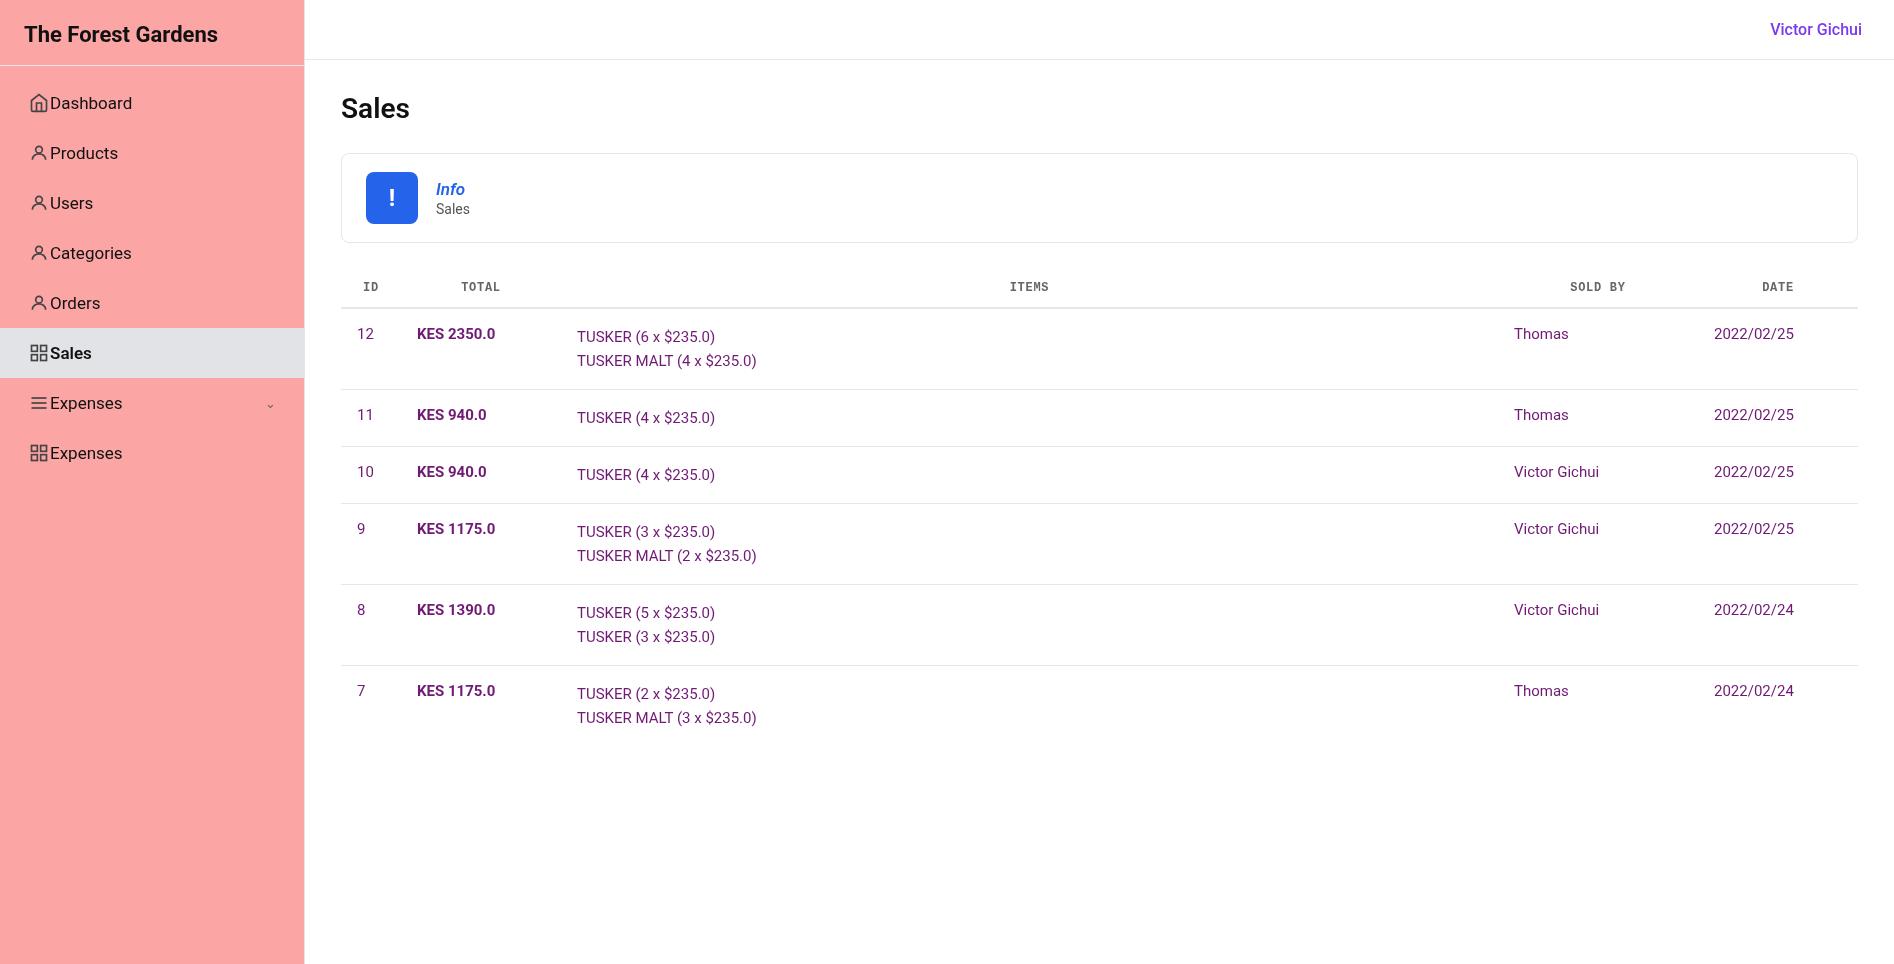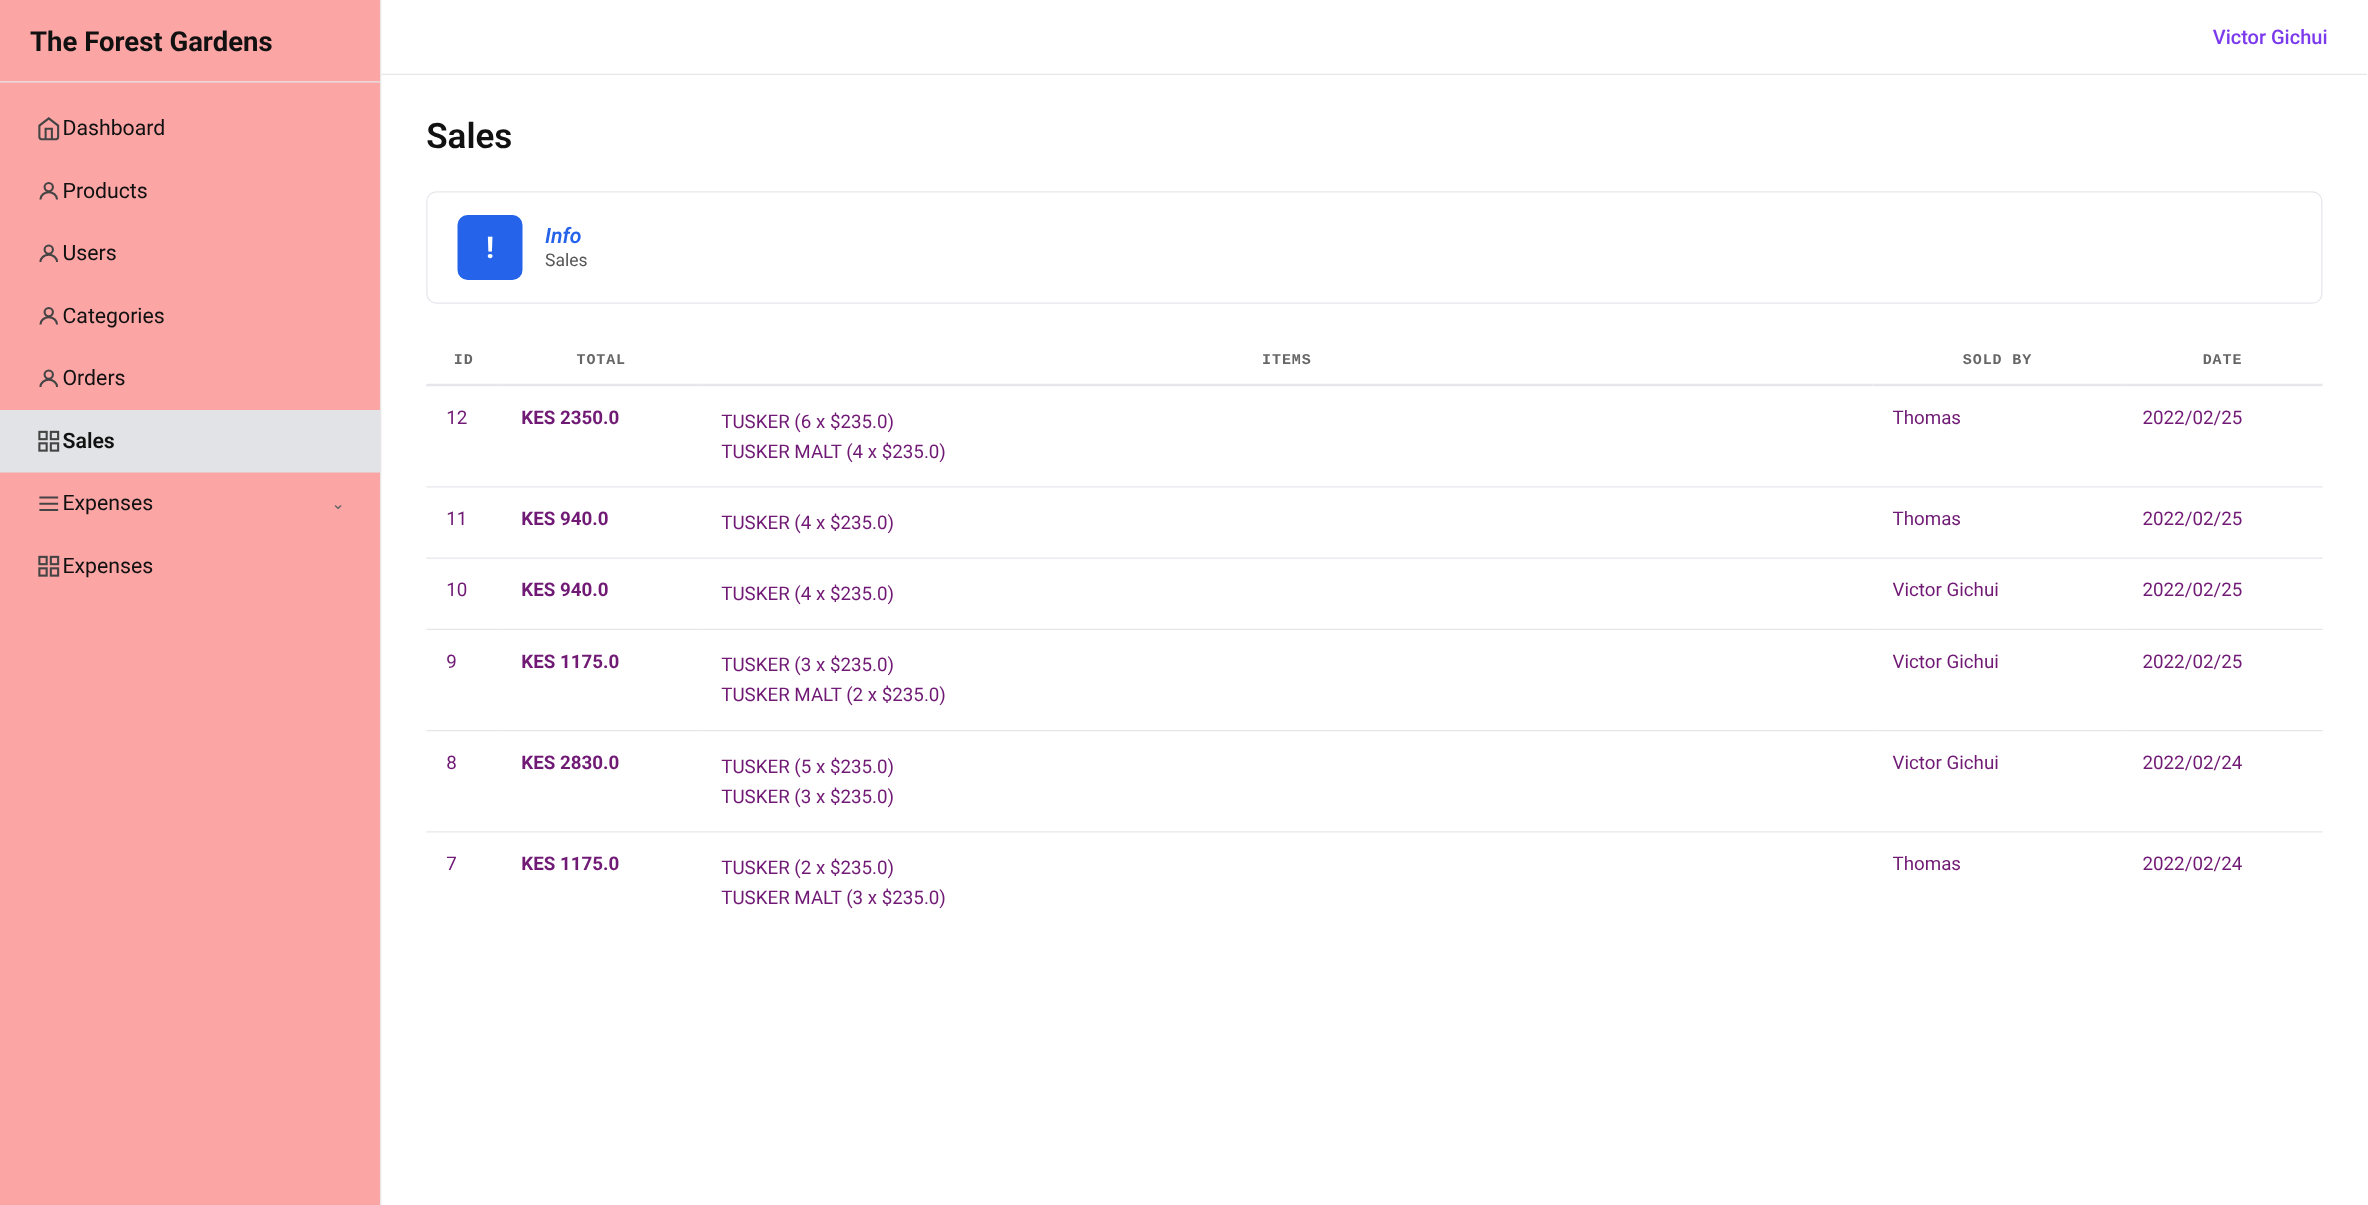--- a/index.html
+++ b/index.html
@@ -321,21 +321,21 @@
             <td class="td-total">KES 1175.0</td>
             <td class="td-items">
               <span class="item-line">TUSKER (3 x $235.0)</span>
               <span class="item-line">TUSKER MALT (2 x $235.0)</span>
             </td>
             <td class="td-soldby">Victor Gichui</td>
             <td class="td-date">2022/02/25</td>
           </tr>
           <tr>
             <td class="td-id">8</td>
-            <td class="td-total">KES 2830.0</td>
+            <td class="td-total">KES 1390.0</td>
             <td class="td-items">
               <span class="item-line">TUSKER (5 x $235.0)</span>
               <span class="item-line">TUSKER (3 x $235.0)</span>
             </td>
             <td class="td-soldby">Victor Gichui</td>
             <td class="td-date">2022/02/24</td>
           </tr>
           <tr>
             <td class="td-id">7</td>
             <td class="td-total">KES 1175.0</td>

